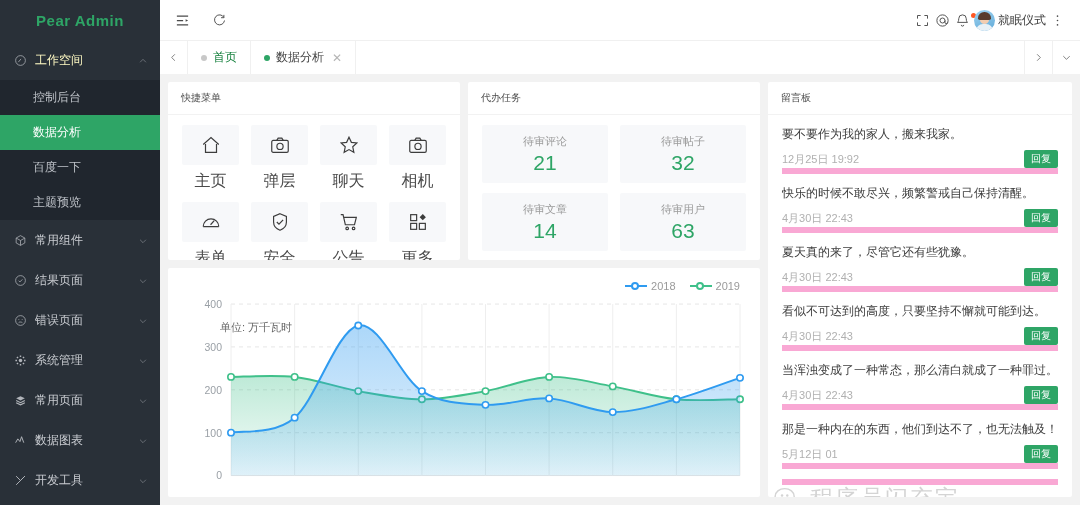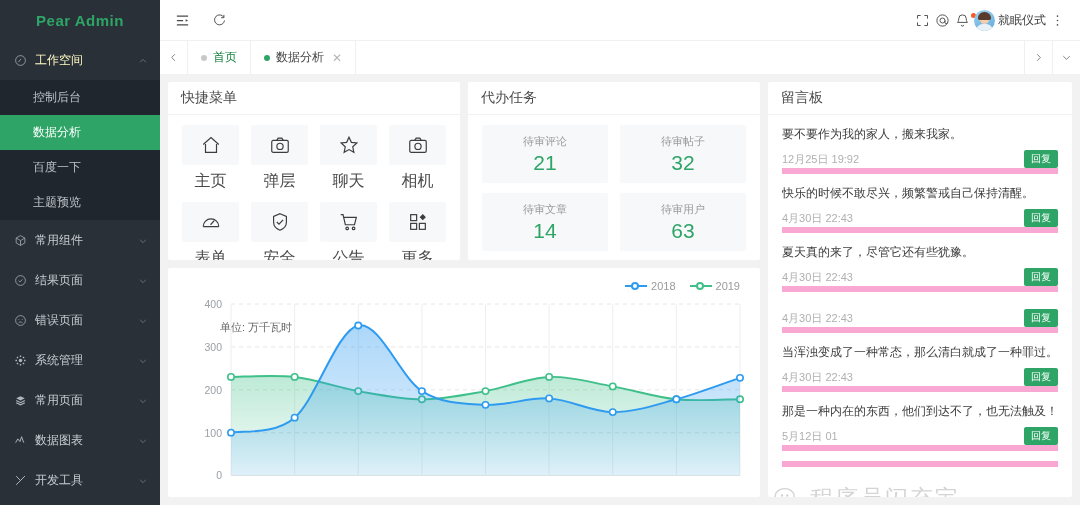--- a/index.html
+++ b/index.html
@@ -94,21 +94,21 @@
   .tabbar-right { display: flex; }
   .tabbar-right .tab-arrow { border-right: none; border-left: 1px solid #f0f0f0; }
 
   
   .content { flex: 1 1 auto; padding: 8px; display: flex; gap: 8px; overflow: hidden; }
   .col-left { flex: 1 1 auto; display: flex; flex-direction: column; gap: 8px; min-width: 0; }
   .row-top { display: flex; gap: 8px; height: 178px; flex: 0 0 178px; }
   .card { background: #fff; border-radius: 2px; display: flex; flex-direction: column; overflow: hidden; }
   .card-head {
     height: 33px; flex: 0 0 33px; display: flex; align-items: center;
-    padding: 0 13px; font-size: 14px; color: #4a4a4a;
+    padding: 0 13px; font-size: 10px; color: #4a4a4a;
     border-bottom: 1px solid #f2f2f2;
   }
   .card-body { flex: 1 1 auto; overflow: hidden; }
 
   
   .quick { flex: 1 1 50%; min-width: 0; }
   .quick-grid { display: grid; grid-template-columns: repeat(4,1fr); gap: 10px 12px; padding: 10px 14px; }
   .q-item { display: flex; flex-direction: column; align-items: center; cursor: pointer; }
   .q-box {
     width: 100%; height: 40px; background: #f7f8fa; border-radius: 2px;
@@ -582,20 +582,21 @@
               </div>
             </div>
             <div class="msg">
               <div class="msg-text">夏天真的来了，尽管它还有些犹豫。</div>
               <div class="msg-foot">
                 <span class="msg-date">4月30日 22:43</span>
                 <button class="reply-btn">回复</button>
               </div>
             </div>
             <div class="msg">
+              <div class="msg-text">看似不可达到的高度，只要坚持不懈就可能到达。</div>
               <div class="msg-foot">
                 <span class="msg-date">4月30日 22:43</span>
                 <button class="reply-btn">回复</button>
               </div>
             </div>
             <div class="msg">
               <div class="msg-text">当浑浊变成了一种常态，那么清白就成了一种罪过。</div>
               <div class="msg-foot">
                 <span class="msg-date">4月30日 22:43</span>
                 <button class="reply-btn">回复</button>

